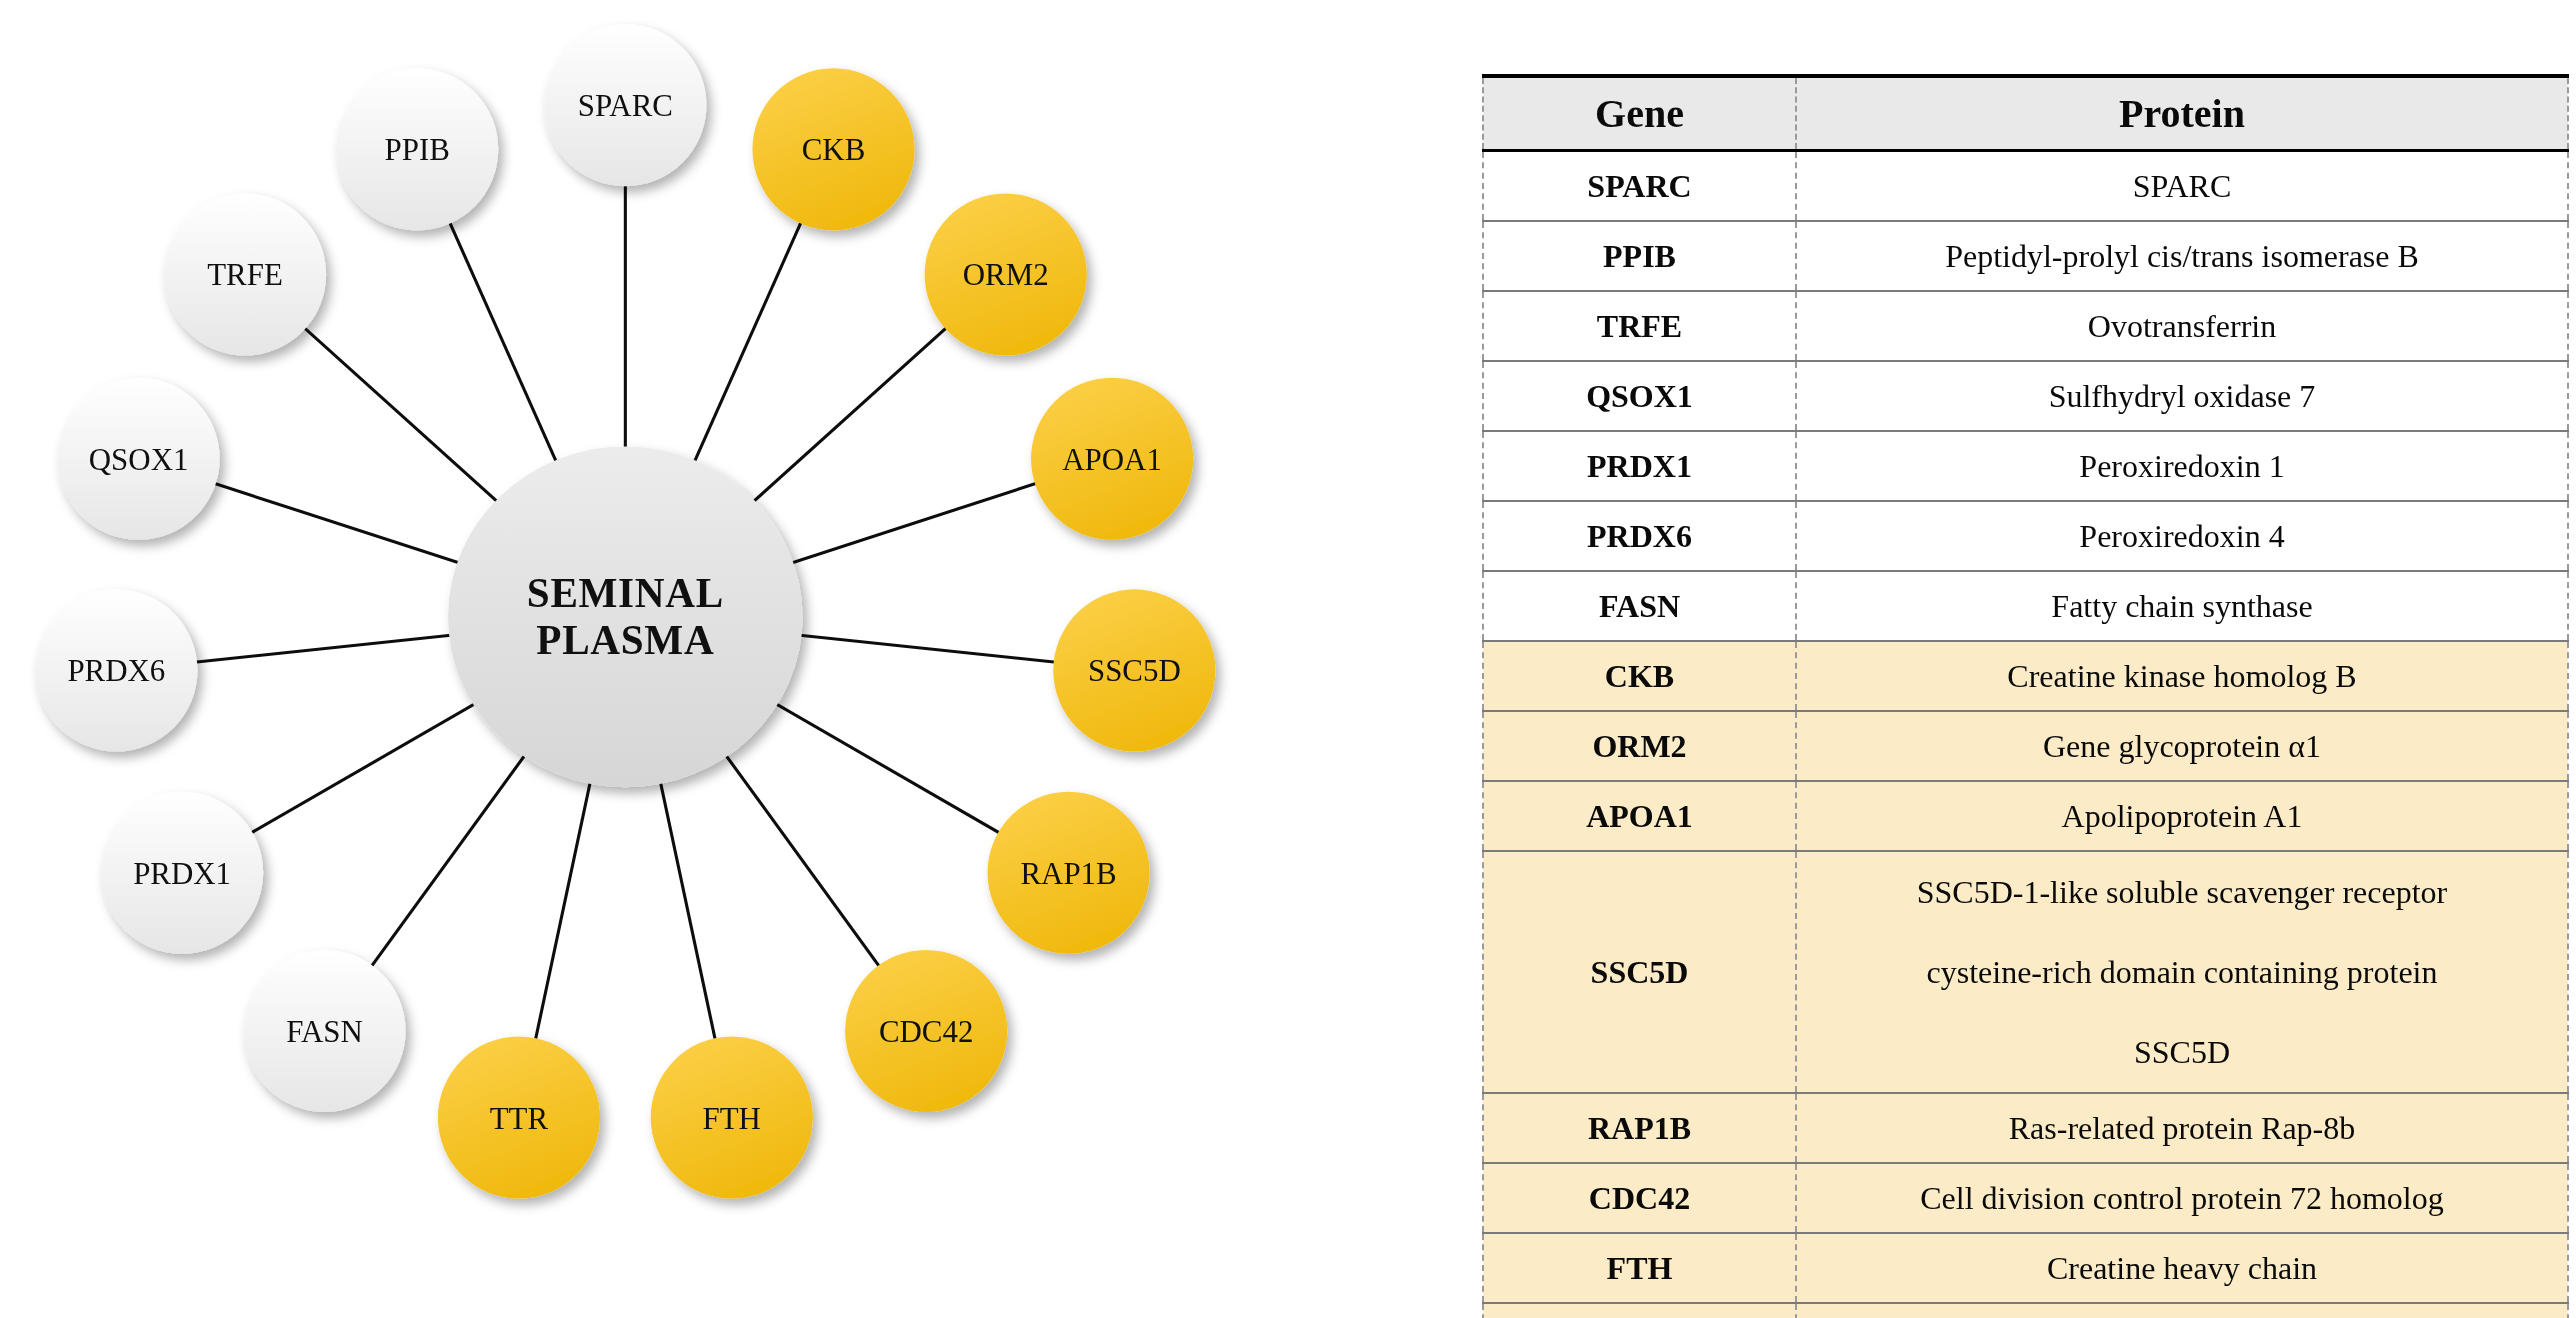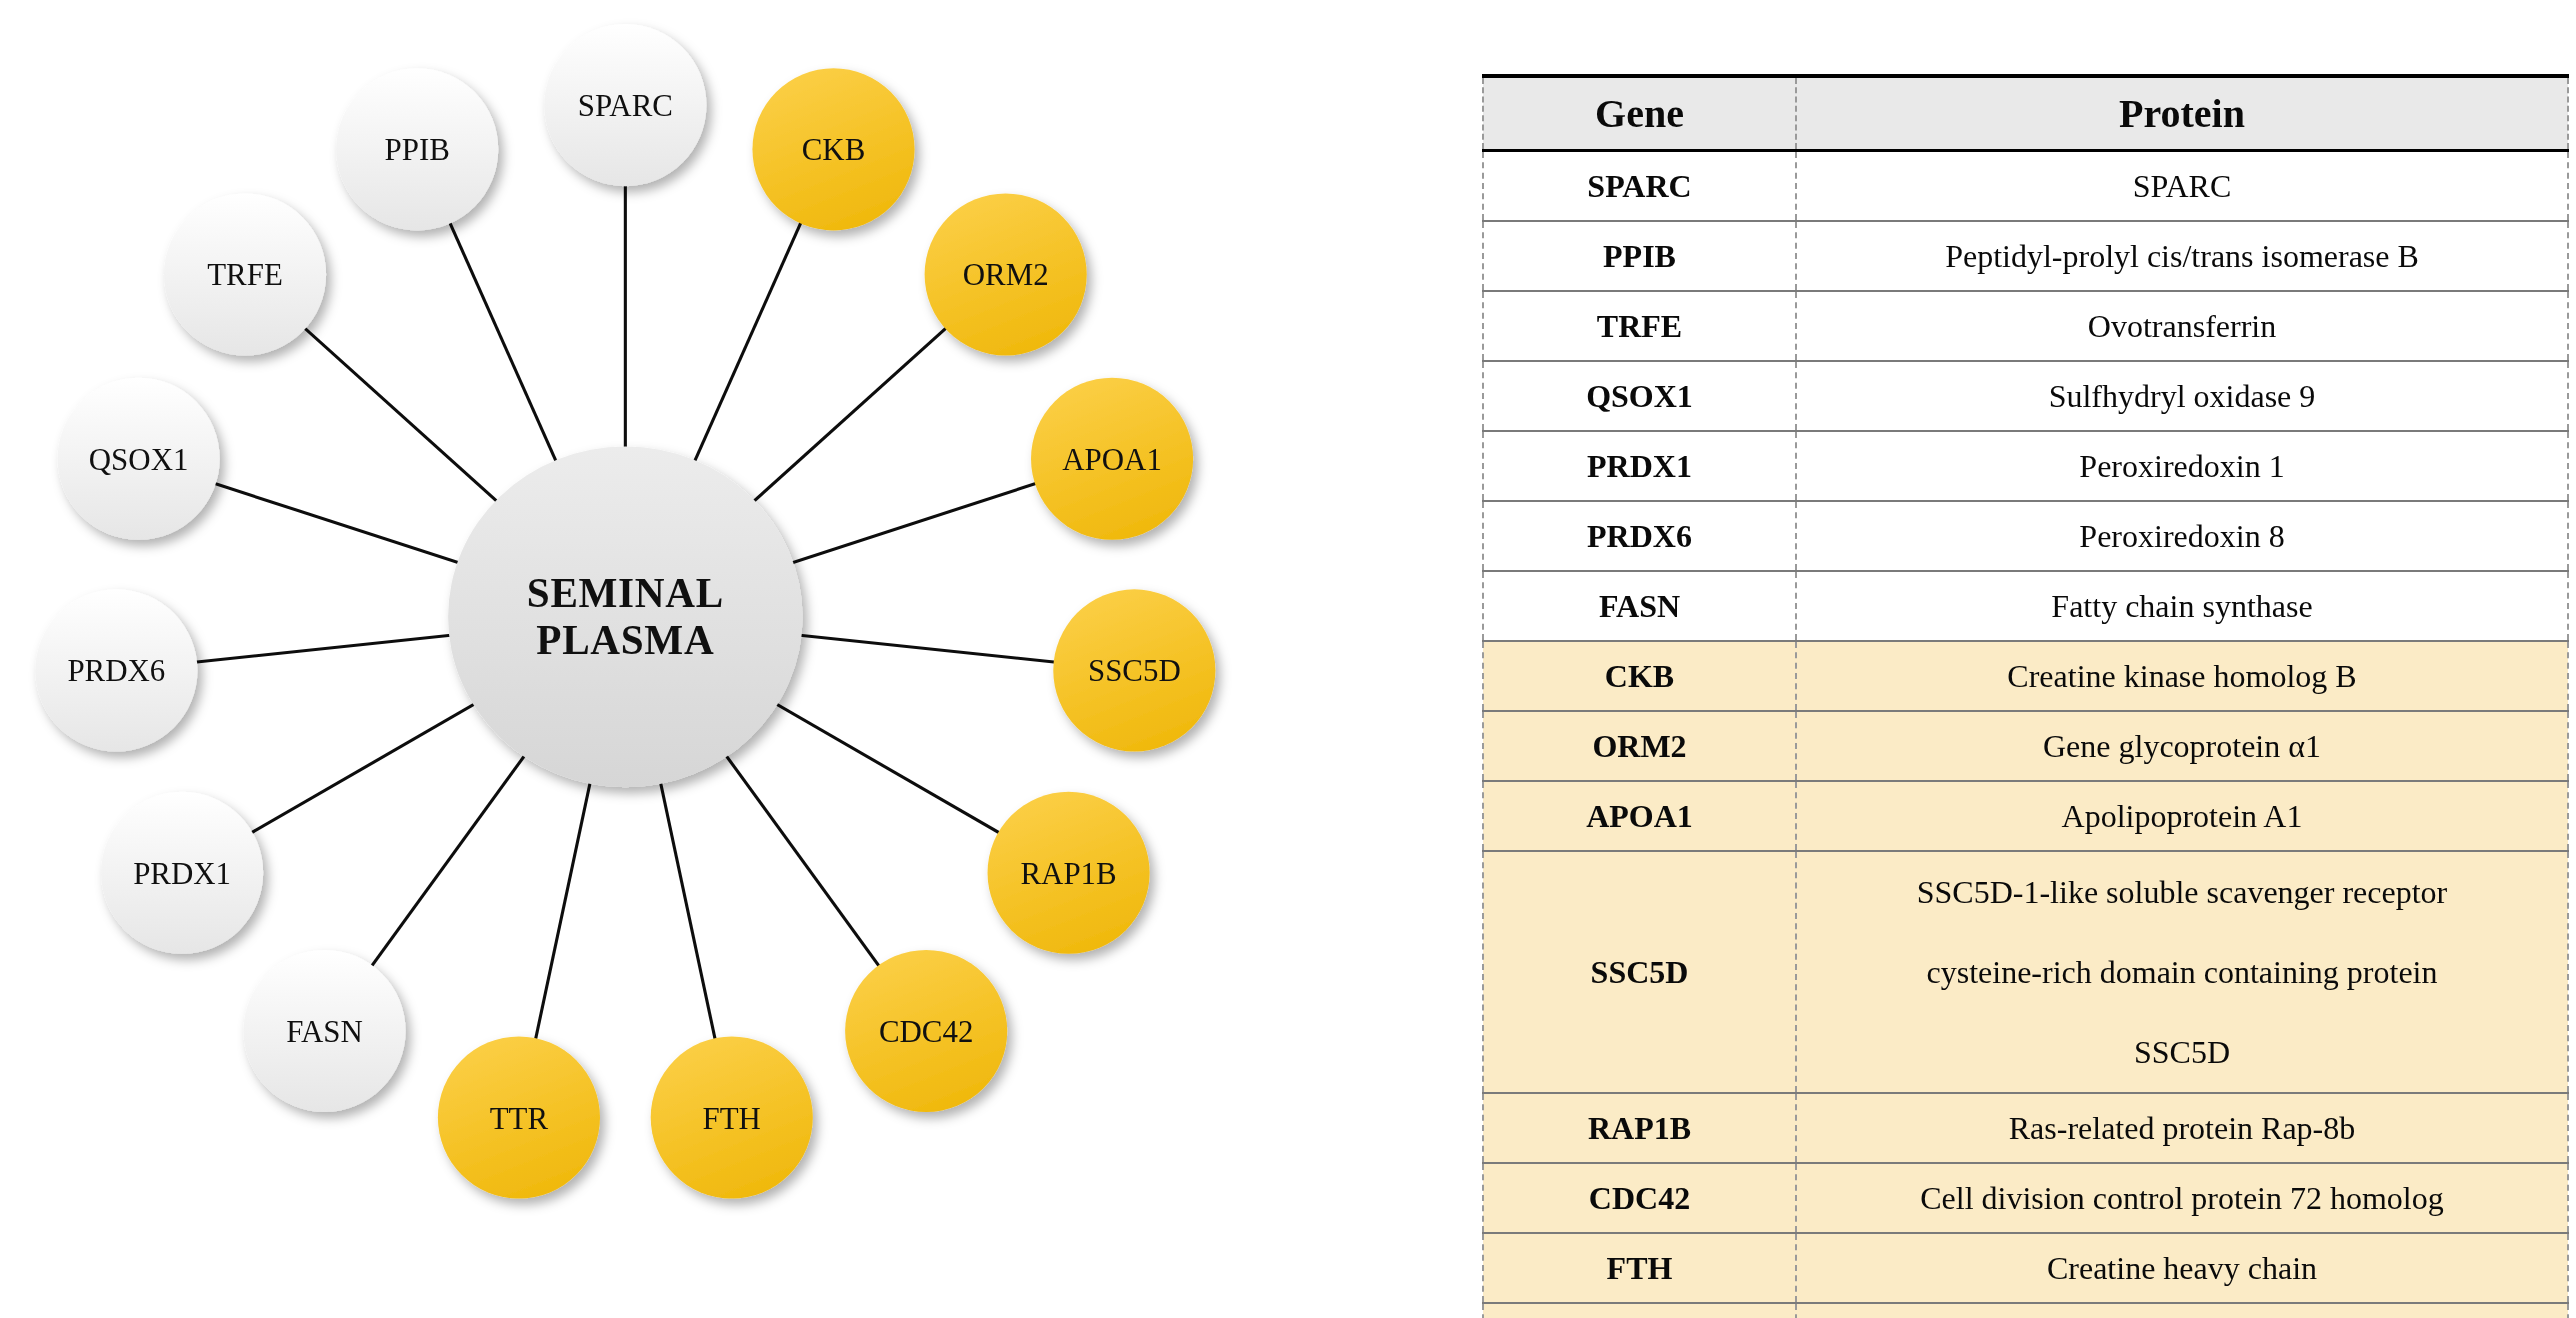--- a/index.html
+++ b/index.html
@@ -225,29 +225,29 @@
           <tr class="">
             <td class="gene-cell">PPIB</td>
             <td class="protein-cell">Peptidyl-prolyl cis/trans isomerase B</td>
           </tr>
           <tr class="">
             <td class="gene-cell">TRFE</td>
             <td class="protein-cell">Ovotransferrin</td>
           </tr>
           <tr class="">
             <td class="gene-cell">QSOX1</td>
-            <td class="protein-cell">Sulfhydryl oxidase 9</td>
+            <td class="protein-cell">Sulfhydryl oxidase 7</td>
           </tr>
           <tr class="">
             <td class="gene-cell">PRDX1</td>
             <td class="protein-cell">Peroxiredoxin 1</td>
           </tr>
           <tr class="">
             <td class="gene-cell">PRDX6</td>
-            <td class="protein-cell">Peroxiredoxin 8</td>
+            <td class="protein-cell">Peroxiredoxin 4</td>
           </tr>
           <tr class="">
             <td class="gene-cell">FASN</td>
             <td class="protein-cell">Fatty chain synthase</td>
           </tr>
           <tr class="hl">
             <td class="gene-cell">CKB</td>
             <td class="protein-cell">Creatine kinase homolog B</td>
           </tr>
           <tr class="hl">

